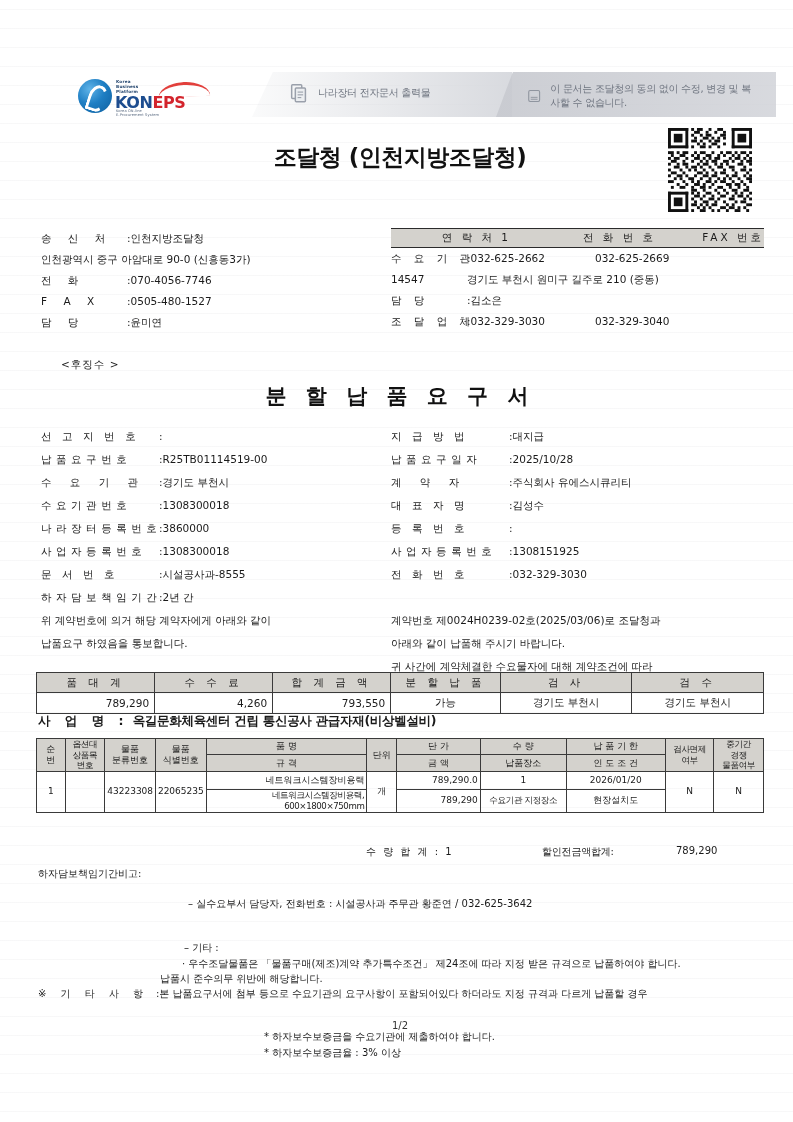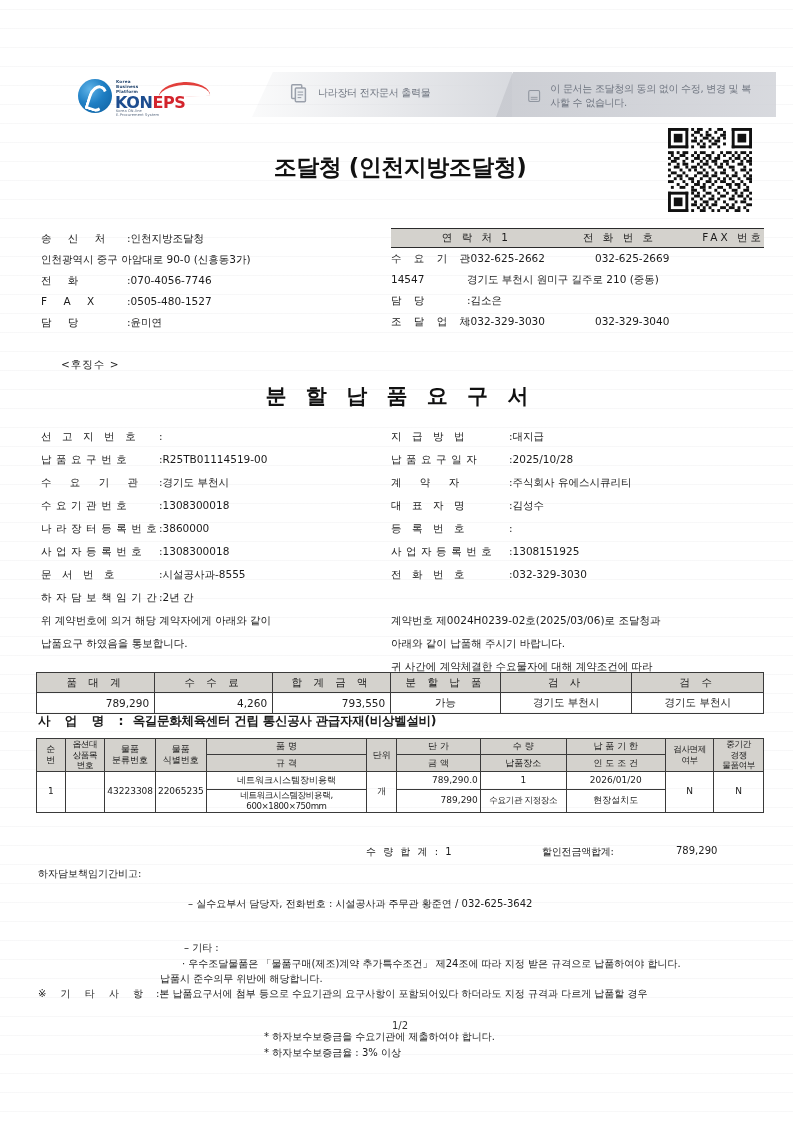--- a/index.html
+++ b/index.html
@@ -129,21 +129,21 @@
   .banner-item.one { left: 232px; }
   .banner-item.two { left: 470px; }
   .bicon {
     width: 22px; height: 22px;
     display: block;
   }
 
   
   .doc-title {
     position: absolute;
-    left: 0; top: 152px;
+    left: 0; top: 142px;
     width: 728px;
     text-align: center;
     font-size: 23px;
     font-weight: bold;
     letter-spacing: -0.5px;
     color: #111;
   }
   .qr {
     position: absolute;
     right: 12px;
@@ -302,21 +302,21 @@
   }
   .items th.tall { height: 25px; }
   .items td {
     border: 1px solid #3a3a3a;
     padding: 0 2px;
     height: 17px;
     text-align: center;
     vertical-align: middle;
     line-height: 11px;
   }
-  .items td.lft { text-align: center; }
+  .items td.lft { text-align: right; }
   .items td.rgt { text-align: right; }
   .micro { font-size: 8.6px; letter-spacing: -0.4px; }
 
   .totals {
     position: absolute;
     left: 0; top: 845px;
     width: 728px;
     font-size: 10px;
     white-space: nowrap;
   }

